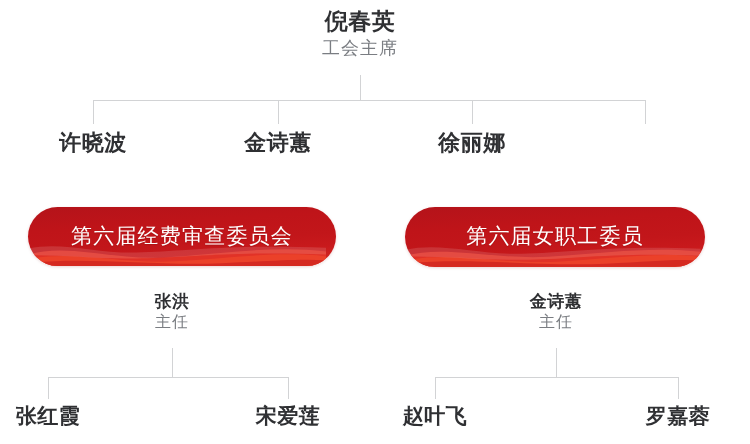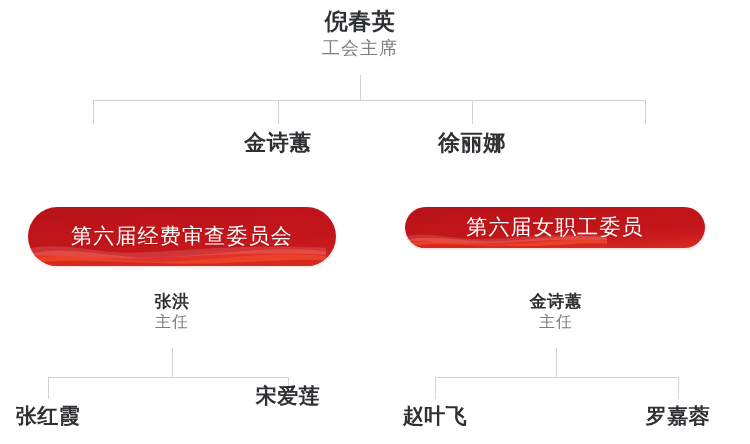--- a/index.html
+++ b/index.html
@@ -105,38 +105,41 @@
 
   <div class="ln v" style="left:360px; top:75px; height:25px;"></div>
 
   <div class="ln h" style="left:93px; top:100px; width:553px;"></div>
 
   <div class="ln v" style="left:93px;  top:100px; height:24px;"></div>
   <div class="ln v" style="left:278px; top:100px; height:24px;"></div>
   <div class="ln v" style="left:472px; top:100px; height:24px;"></div>
   <div class="ln v" style="left:645px; top:100px; height:24px;"></div>
 
+  <div class="node lvl2" style="left:93px; top:130px;">
+    <span class="nm">许晓波</span>
+  </div>
   <div class="node lvl2" style="left:278px; top:130px;">
     <span class="nm">金诗蕙</span>
   </div>
   <div class="node lvl2" style="left:472px; top:130px;">
     <span class="nm">徐丽娜</span>
   </div>
 
   <div class="banner" style="left:28px; top:207px; width:308px; height:59px;">
     <svg class="ribbon" viewBox="0 0 308 28" preserveAspectRatio="none">
       <path d="M0,16 C42,4 86,22 140,19 C196,16 252,6 308,13 L308,28 L0,28 Z" fill="#e8392a" opacity="0.78"></path>
       <path d="M0,21 C46,11 96,26 152,23 C208,20 260,12 308,18 L308,28 L0,28 Z" fill="#f04b2c" opacity="0.62"></path>
       <path d="M0,10 C34,2 70,15 112,14 C160,13 210,5 308,9 L308,16 C210,12 160,20 112,20 C70,21 34,16 0,17 Z" fill="#ffffff" opacity="0.13"></path>
       <path d="M0,25 C60,18 130,28 200,25 C248,23 280,20 308,22 L308,28 L0,28 Z" fill="#c2161a" opacity="0.55"></path>
     </svg>
     <span class="btext">第六届经费审查委员会</span>
   </div>
 
-  <div class="banner" style="left:405px; top:207px; width:300px; height:41px;">
+  <div class="banner" style="left:405px; top:207px; width:300px; height:60px;">
     <svg class="ribbon" viewBox="0 0 300 28" preserveAspectRatio="none">
       <path d="M0,17 C40,6 90,21 145,18 C198,15 250,7 300,13 L300,28 L0,28 Z" fill="#e8392a" opacity="0.78"></path>
       <path d="M0,22 C48,12 98,26 155,23 C206,20 258,13 300,18 L300,28 L0,28 Z" fill="#f04b2c" opacity="0.62"></path>
       <path d="M0,11 C36,3 74,16 118,15 C164,14 214,6 300,10 L300,17 C214,13 164,21 118,21 C74,22 36,17 0,18 Z" fill="#ffffff" opacity="0.13"></path>
       <path d="M0,25 C62,18 132,28 204,25 C250,23 278,20 300,22 L300,28 L0,28 Z" fill="#c2161a" opacity="0.55"></path>
     </svg>
     <span class="btext">第六届女职工委员</span>
   </div>
 
   <div class="node sub-head" style="left:172px; top:292px;">
@@ -145,21 +148,21 @@
   </div>
 
   <div class="ln v" style="left:172px; top:348px; height:29px;"></div>
   <div class="ln h" style="left:48px; top:377px; width:240px;"></div>
   <div class="ln v" style="left:48px;  top:377px; height:22px;"></div>
   <div class="ln v" style="left:288px; top:377px; height:22px;"></div>
 
   <div class="node leaf" style="left:48px; top:404px;">
     <span class="nm">张红霞</span>
   </div>
-  <div class="node leaf" style="left:288px; top:384px;">
+  <div class="node leaf" style="left:288px; top:404px;">
     <span class="nm">宋爱莲</span>
   </div>
 
   <div class="node sub-head" style="left:556px; top:292px;">
     <span class="nm">金诗蕙</span>
     <span class="ti">主任</span>
   </div>
 
   <div class="ln v" style="left:556px; top:348px; height:29px;"></div>
   <div class="ln h" style="left:435px; top:377px; width:243px;"></div>

